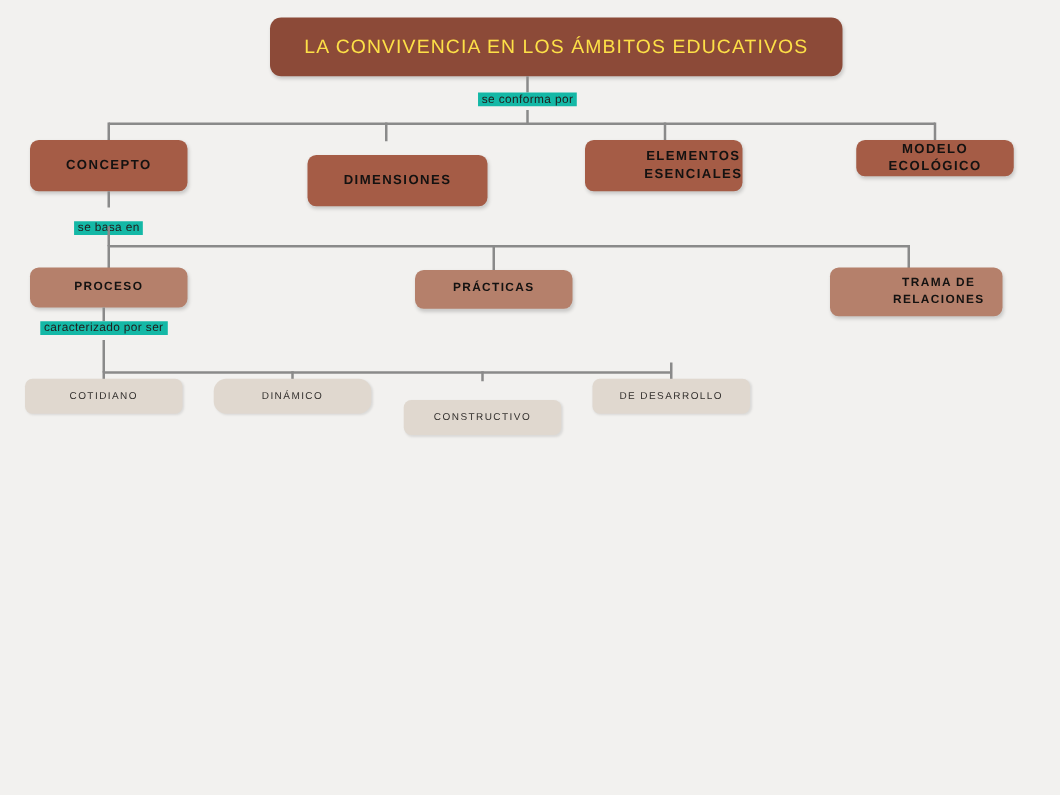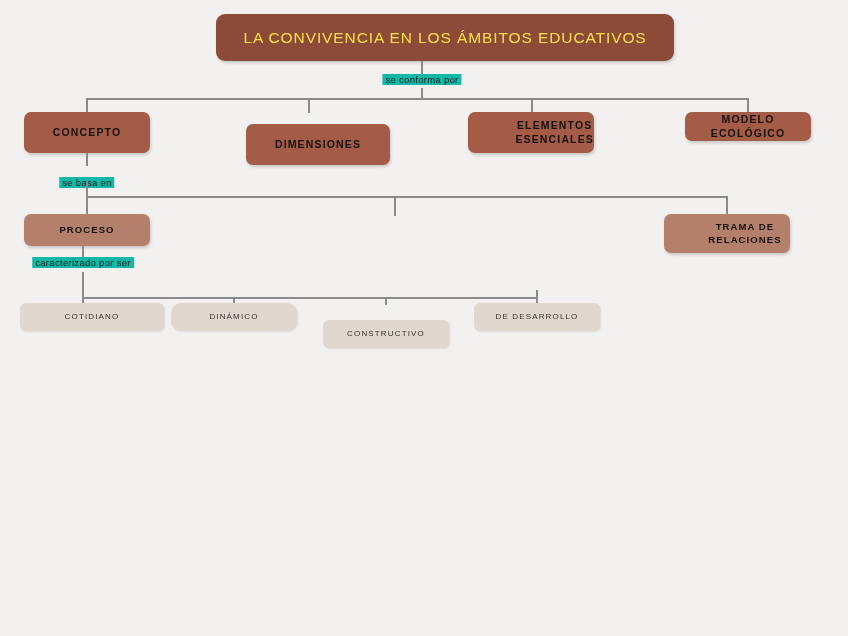--- a/index.html
+++ b/index.html
@@ -132,37 +132,40 @@
 
   <div class="conn h" style="left:87px; top:196px; width:640px;"></div>
   <div class="conn v" style="left:86px; top:196px; height:20px;"></div>
   <div class="conn v" style="left:394px; top:196px; height:20px;"></div>
   <div class="conn v" style="left:726px; top:196px; height:20px;"></div>
 
   <div class="node level3" style="left:24px; top:214px; width:126px; height:32px;">
     <span class="label">PROCESO</span>
   </div>
 
+  <div class="node level3" style="left:332px; top:216px; width:126px; height:31px;">
+    <span class="label">PRÁCTICAS</span>
+  </div>
 
-  <div class="node level3" style="left:664px; top:214px; width:126px; height:39px;padding-left:36px;">
+  <div class="node level3" style="left:664px; top:214px; width:138px; height:39px;padding-left:36px;">
     <span class="label">TRAMA DE
 RELACIONES</span>
   </div>
 
   <div class="conn v" style="left:82px; top:246px; height:11px;"></div>
   <div class="edge-label" style="left:83px; top:257px;">caracterizado por ser</div>
   <div class="conn v" style="left:82px; top:272px; height:26px;"></div>
 
   <div class="conn h" style="left:83px; top:297px; width:454px;"></div>
   <div class="conn v" style="left:82px; top:297px; height:8px;"></div>
   <div class="conn v" style="left:233px; top:297px; height:8px;"></div>
   <div class="conn v" style="left:385px; top:297px; height:8px;"></div>
   <div class="conn v" style="left:536px; top:290px; height:15px;"></div>
 
-  <div class="node leaf" style="left:20px; top:303px; width:144px; height:28px;align-items:center;">
+  <div class="node leaf" style="left:20px; top:303px; width:126px; height:28px;align-items:center;">
     <span class="label">COTIDIANO</span>
   </div>
 
   <div class="node leaf" style="left:171px; top:303px; width:126px; height:28px;border-radius:10px;">
     <span class="label">DINÁMICO</span>
   </div>
 
   <div class="node leaf" style="left:323px; top:303px; width:126px; height:28px;margin-top:17px;">
     <span class="label">CONSTRUCTIVO</span>
   </div>

